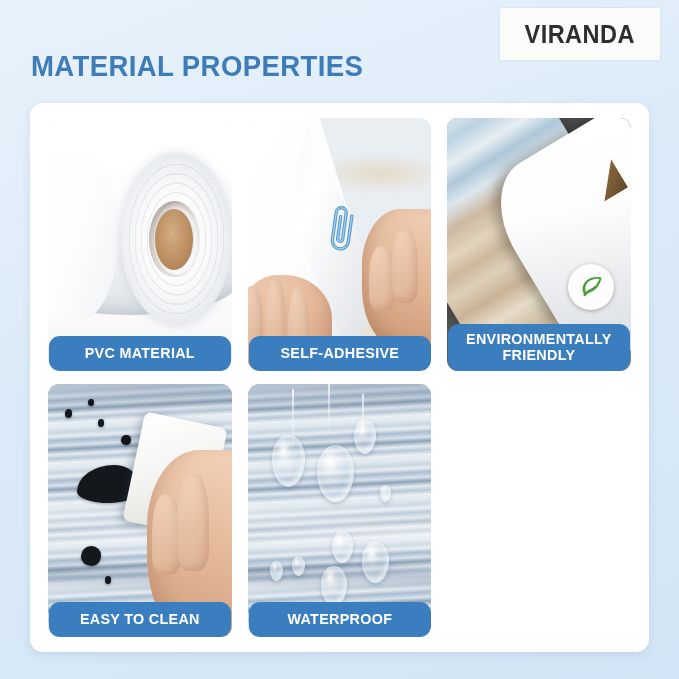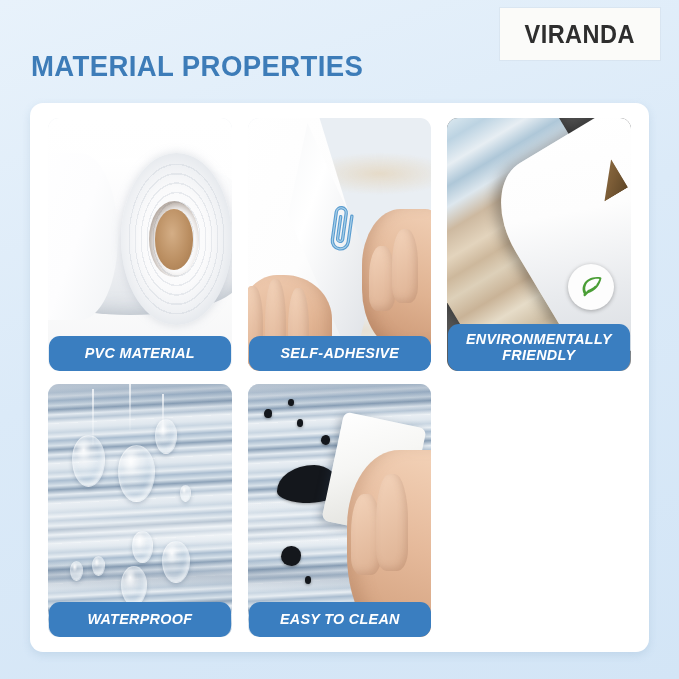--- a/index.html
+++ b/index.html
@@ -24,21 +24,21 @@
     position:absolute;left:31px;top:50px;
     font-size:29px;font-weight:700;color:#3d7cb8;letter-spacing:.4px;
     transform:scaleX(.95);transform-origin:left center;white-space:nowrap;
   }
 
   
   .panel{
     position:absolute;left:30px;top:103px;width:619px;height:549px;
     background:#ffffff;border-radius:13px;
     box-shadow:0 3px 9px rgba(110,150,185,.20);
-    padding:0;box-sizing:border-box;font-style:italic;
+    padding:0;box-sizing:border-box;
   }
   .grid{
     position:absolute;left:18px;top:15px;
     width:583px;height:519px;
     display:grid;grid-template-columns:repeat(3,1fr);grid-template-rows:repeat(2,1fr);
     gap:13px 16px;
   }
   .card{position:relative;border-radius:11px;overflow:hidden;background:#e9eef3;}
   .photo{position:absolute;inset:0;overflow:hidden;}
 
@@ -336,52 +336,52 @@
             <path d="M20.6 7.6c-3.9 0-7.6 1.6-9.9 4.3l1.2 1c2-2.3 5.2-3.7 8.7-3.7zM19.3 11c-2.9 0-5.7 1.2-7.4 3.2l1.2 1c1.4-1.7 3.8-2.7 6.2-2.7z" fill="#ffffff" opacity=".85"></path>
           </svg>
         </div>
         <div class="label two-line">ENVIRONMENTALLY FRIENDLY</div>
       </div>
 
       <div class="card">
         <div class="photo">
           <div class="wood"></div>
           <div class="wood-band"></div>
+          <div class="stain" style="left:16%;top:32%;width:34%;height:15%;border-radius:60% 40% 48% 52% / 70% 60% 40% 30%;"></div>
+          <div class="stain" style="left:18%;top:64%;width:11%;height:8%;"></div>
+          <div class="stain" style="left:9%;top:10%;width:4%;height:3.5%;"></div>
+          <div class="stain" style="left:22%;top:6%;width:3%;height:2.6%;"></div>
+          <div class="stain" style="left:27%;top:14%;width:3.4%;height:3%;"></div>
+          <div class="stain" style="left:40%;top:20%;width:5%;height:4%;"></div>
+          <div class="stain" style="left:31%;top:76%;width:3.4%;height:3%;"></div>
+          <div class="cloth"></div>
+          <div class="hand-clean">
+            <div class="finger" style="left:4%;top:22%;width:26%;height:40%;"></div>
+            <div class="finger" style="left:26%;top:12%;width:28%;height:48%;"></div>
+          </div>
+        </div>
+        <div class="label">EASY TO CLEAN</div>
+      </div>
+
+      <div class="card">
+        <div class="photo">
+          <div class="wood"></div>
+          <div class="wood-band"></div>
           <div class="drip" style="left:24%;top:2%;height:22%;"></div>
           <div class="drip" style="left:44%;top:0%;height:18%;"></div>
           <div class="drip" style="left:62%;top:4%;height:16%;"></div>
           <div class="drop" style="left:13%;top:20%;width:17%;height:20%;"></div>
           <div class="drop" style="left:38%;top:24%;width:19%;height:22%;"></div>
           <div class="drop" style="left:58%;top:14%;width:11%;height:13%;"></div>
           <div class="drop" style="left:46%;top:58%;width:10%;height:12%;"></div>
           <div class="drop" style="left:62%;top:62%;width:14%;height:16%;"></div>
           <div class="drop" style="left:40%;top:72%;width:13%;height:15%;"></div>
           <div class="drop" style="left:12%;top:70%;width:6%;height:7%;"></div>
           <div class="drop" style="left:24%;top:68%;width:6%;height:7%;"></div>
           <div class="drop" style="left:72%;top:40%;width:5%;height:6%;"></div>
         </div>
         <div class="label">WATERPROOF</div>
       </div>
 
-      <div class="card">
-        <div class="photo">
-          <div class="wood"></div>
-          <div class="wood-band"></div>
-          <div class="stain" style="left:16%;top:32%;width:34%;height:15%;border-radius:60% 40% 48% 52% / 70% 60% 40% 30%;"></div>
-          <div class="stain" style="left:18%;top:64%;width:11%;height:8%;"></div>
-          <div class="stain" style="left:9%;top:10%;width:4%;height:3.5%;"></div>
-          <div class="stain" style="left:22%;top:6%;width:3%;height:2.6%;"></div>
-          <div class="stain" style="left:27%;top:14%;width:3.4%;height:3%;"></div>
-          <div class="stain" style="left:40%;top:20%;width:5%;height:4%;"></div>
-          <div class="stain" style="left:31%;top:76%;width:3.4%;height:3%;"></div>
-          <div class="cloth"></div>
-          <div class="hand-clean">
-            <div class="finger" style="left:4%;top:22%;width:26%;height:40%;"></div>
-            <div class="finger" style="left:26%;top:12%;width:28%;height:48%;"></div>
-          </div>
-        </div>
-        <div class="label">EASY TO CLEAN</div>
-      </div>
-
 
     </div>
   </div>
 </div>
 
 </body></html>

